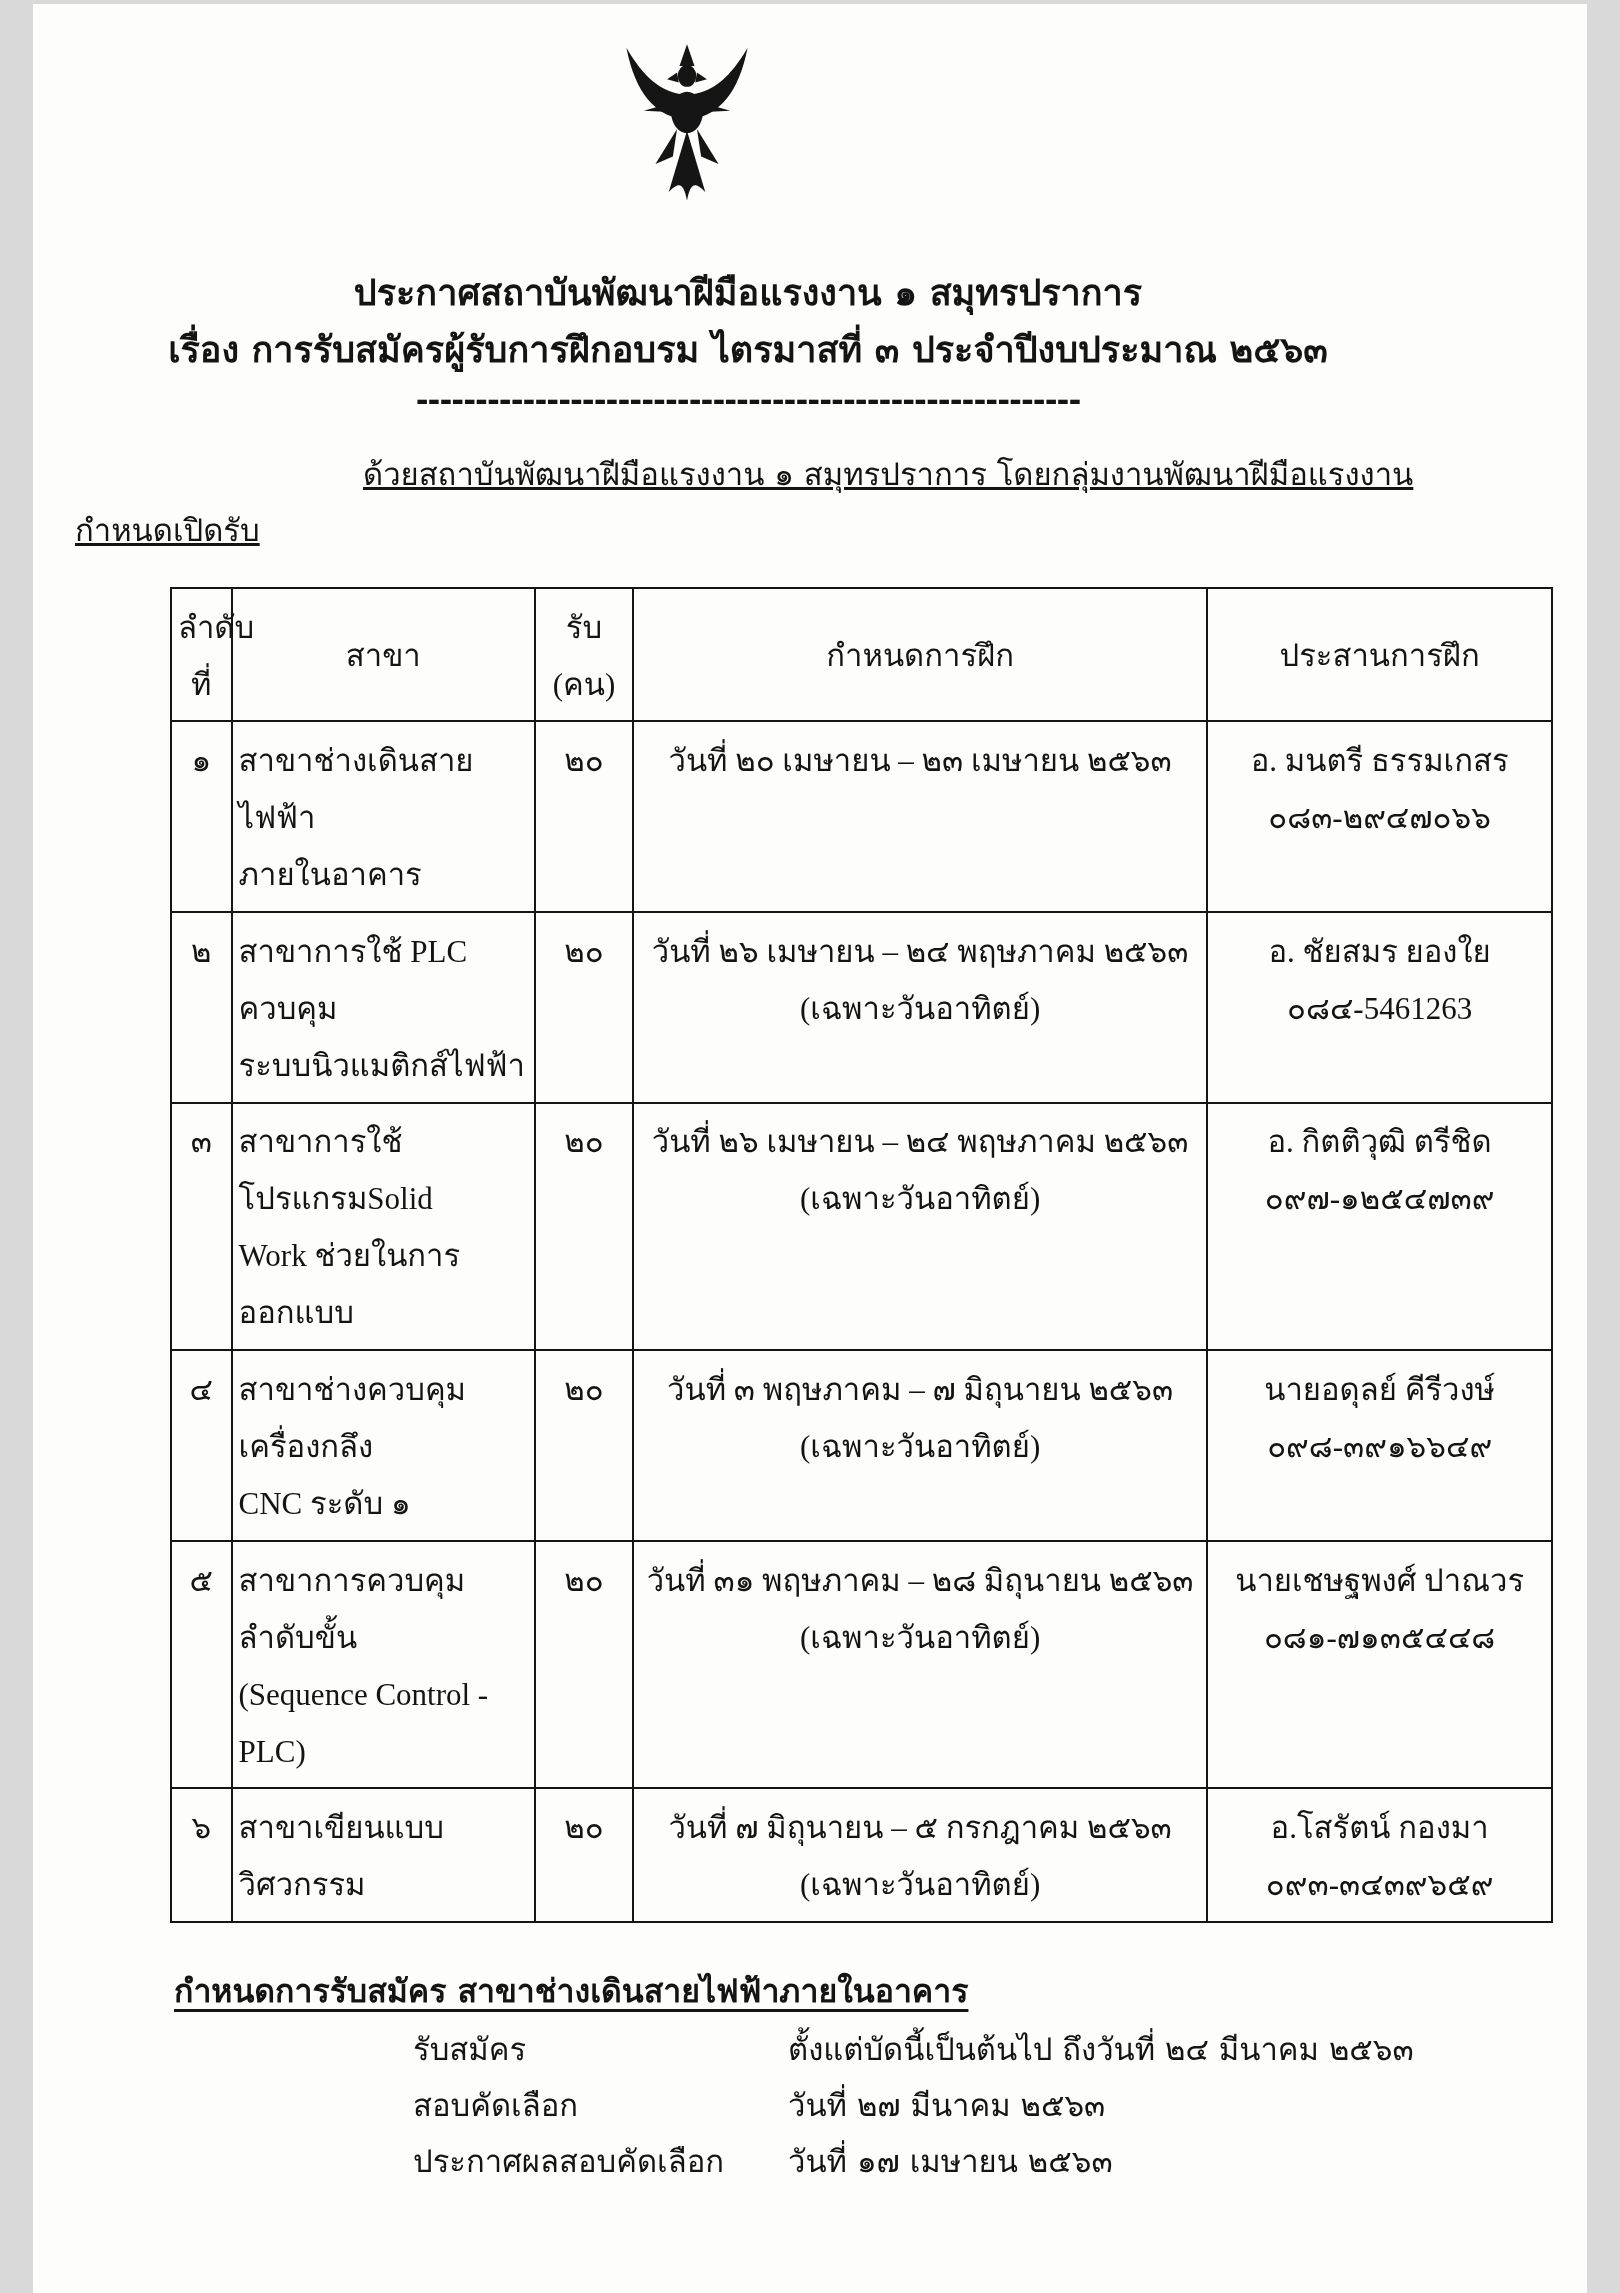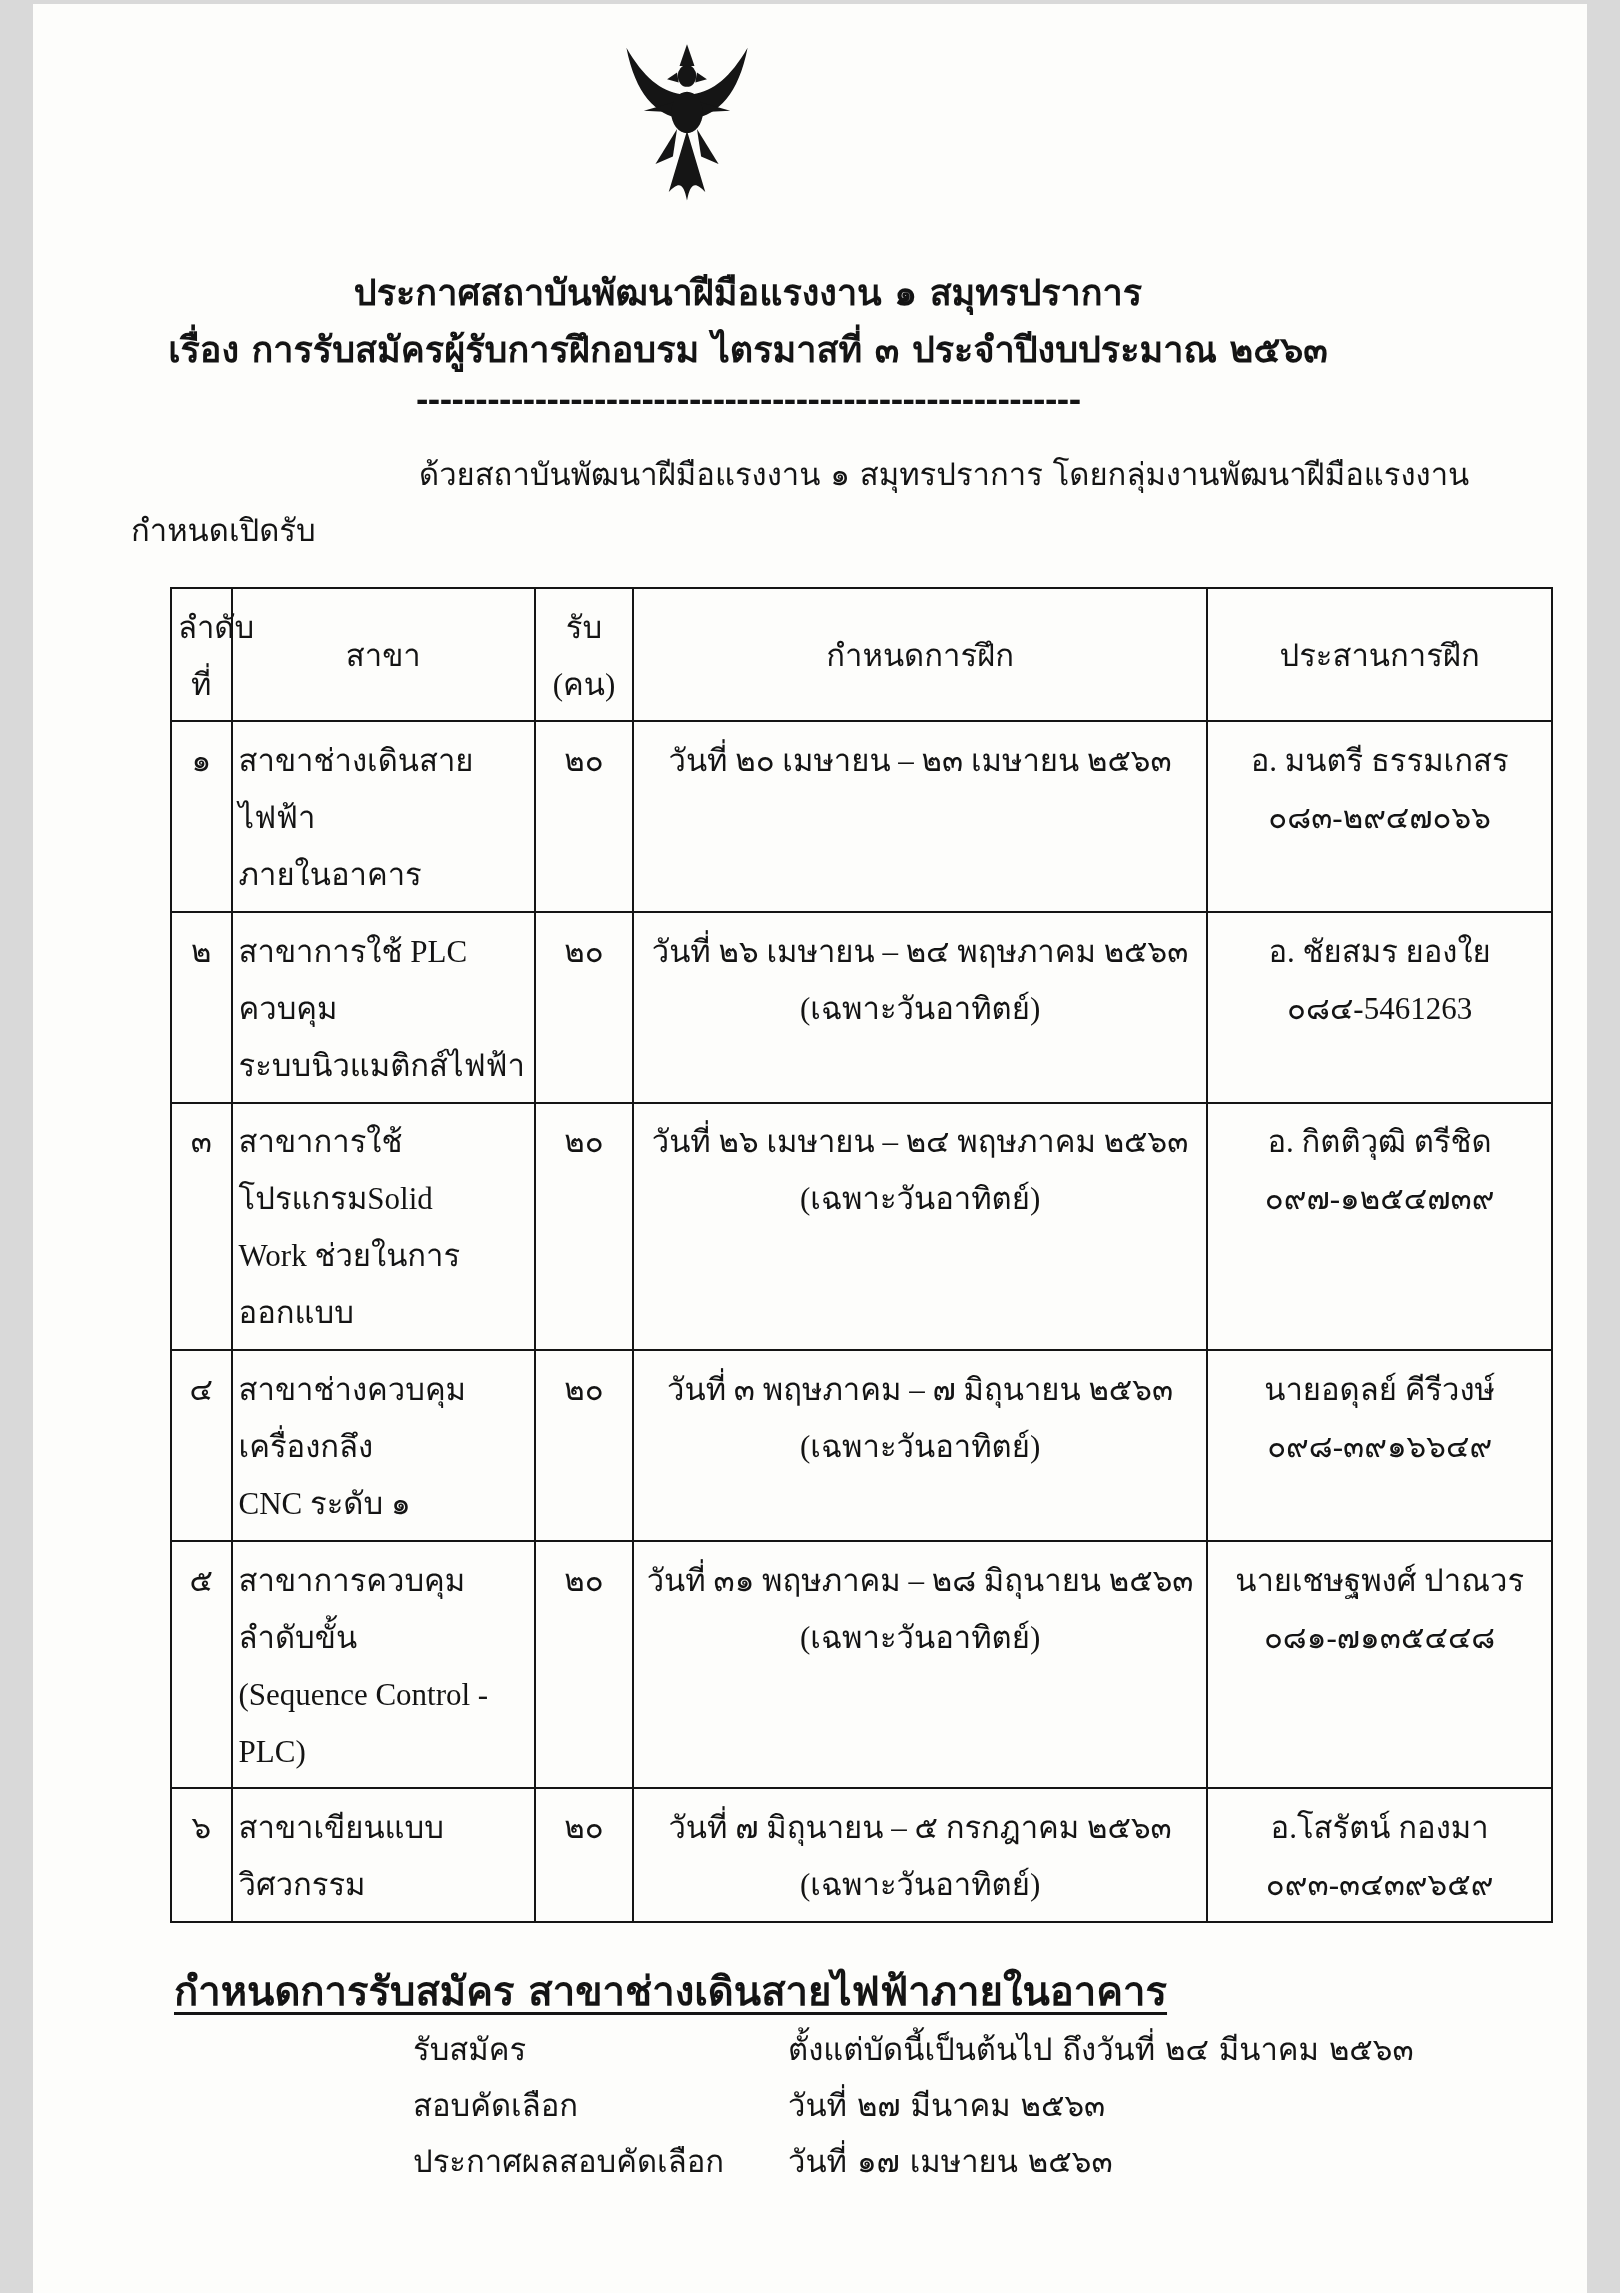--- a/index.html
+++ b/index.html
@@ -14,21 +14,21 @@
     overflow:hidden;
   }
   
   .emblem-wrap { padding-top:25px; height:210px; }
   .emblem-wrap svg { display:block; margin-left:571px; }
   
   .center-block { position:relative; left:-62px; width:100%; text-align:center; margin-top:25px; }
   .title-line { font-size:36px; font-weight:700; line-height:57px; }
   .separator { display:block; line-height:29px; letter-spacing:-1px; font-weight:700; margin-top:7.8px; white-space:nowrap; overflow:hidden; }
   
-  .intro { margin-top:31px; padding:0 96px 0 98px; line-height:56px; }
+  .intro { margin-top:31px; padding:0 96px 0 42px; line-height:56px;text-decoration:underline; }
   .intro .indent { text-indent:288px; }
   
   table.courses {
     margin:29px 0 0 137px;
     border-collapse:collapse;
     width:1383px;
     table-layout:fixed;
     font-family:Liberation Serif, serif;
   }
   table.courses td, table.courses th {
@@ -50,21 +50,21 @@
   td.c-branch{ text-align:left; padding-left:19.5px;border-radius:16px; }
   td.c-seats { text-align:center;border-radius:9px; }
   td.c-sched { text-align:center; }
   td.c-coord { text-align:center; }
   tr.r-h125 { height:122px; }
   tr.r-h130 { height:127px; }
   tr.r-h170 { height:166px; }
   
   .sched-section { margin-left:141px; }
   .sched-heading {
-    font-weight:700; font-size:40px; line-height:47px;
+    font-weight:700; font-size:32px; line-height:47px;
     text-decoration:underline;
     text-underline-offset:6.8px;
     text-decoration-thickness:2.9px;
   }
   .first-section { margin-top:45px; }
   .sched-rows { margin-top:5.9px; }
   .sched-row { display:flex; line-height:56px; padding-left:239px; }
   .sched-label { width:375px; flex:0 0 375px; }
   .sched-value { flex:1; }
 </style>

